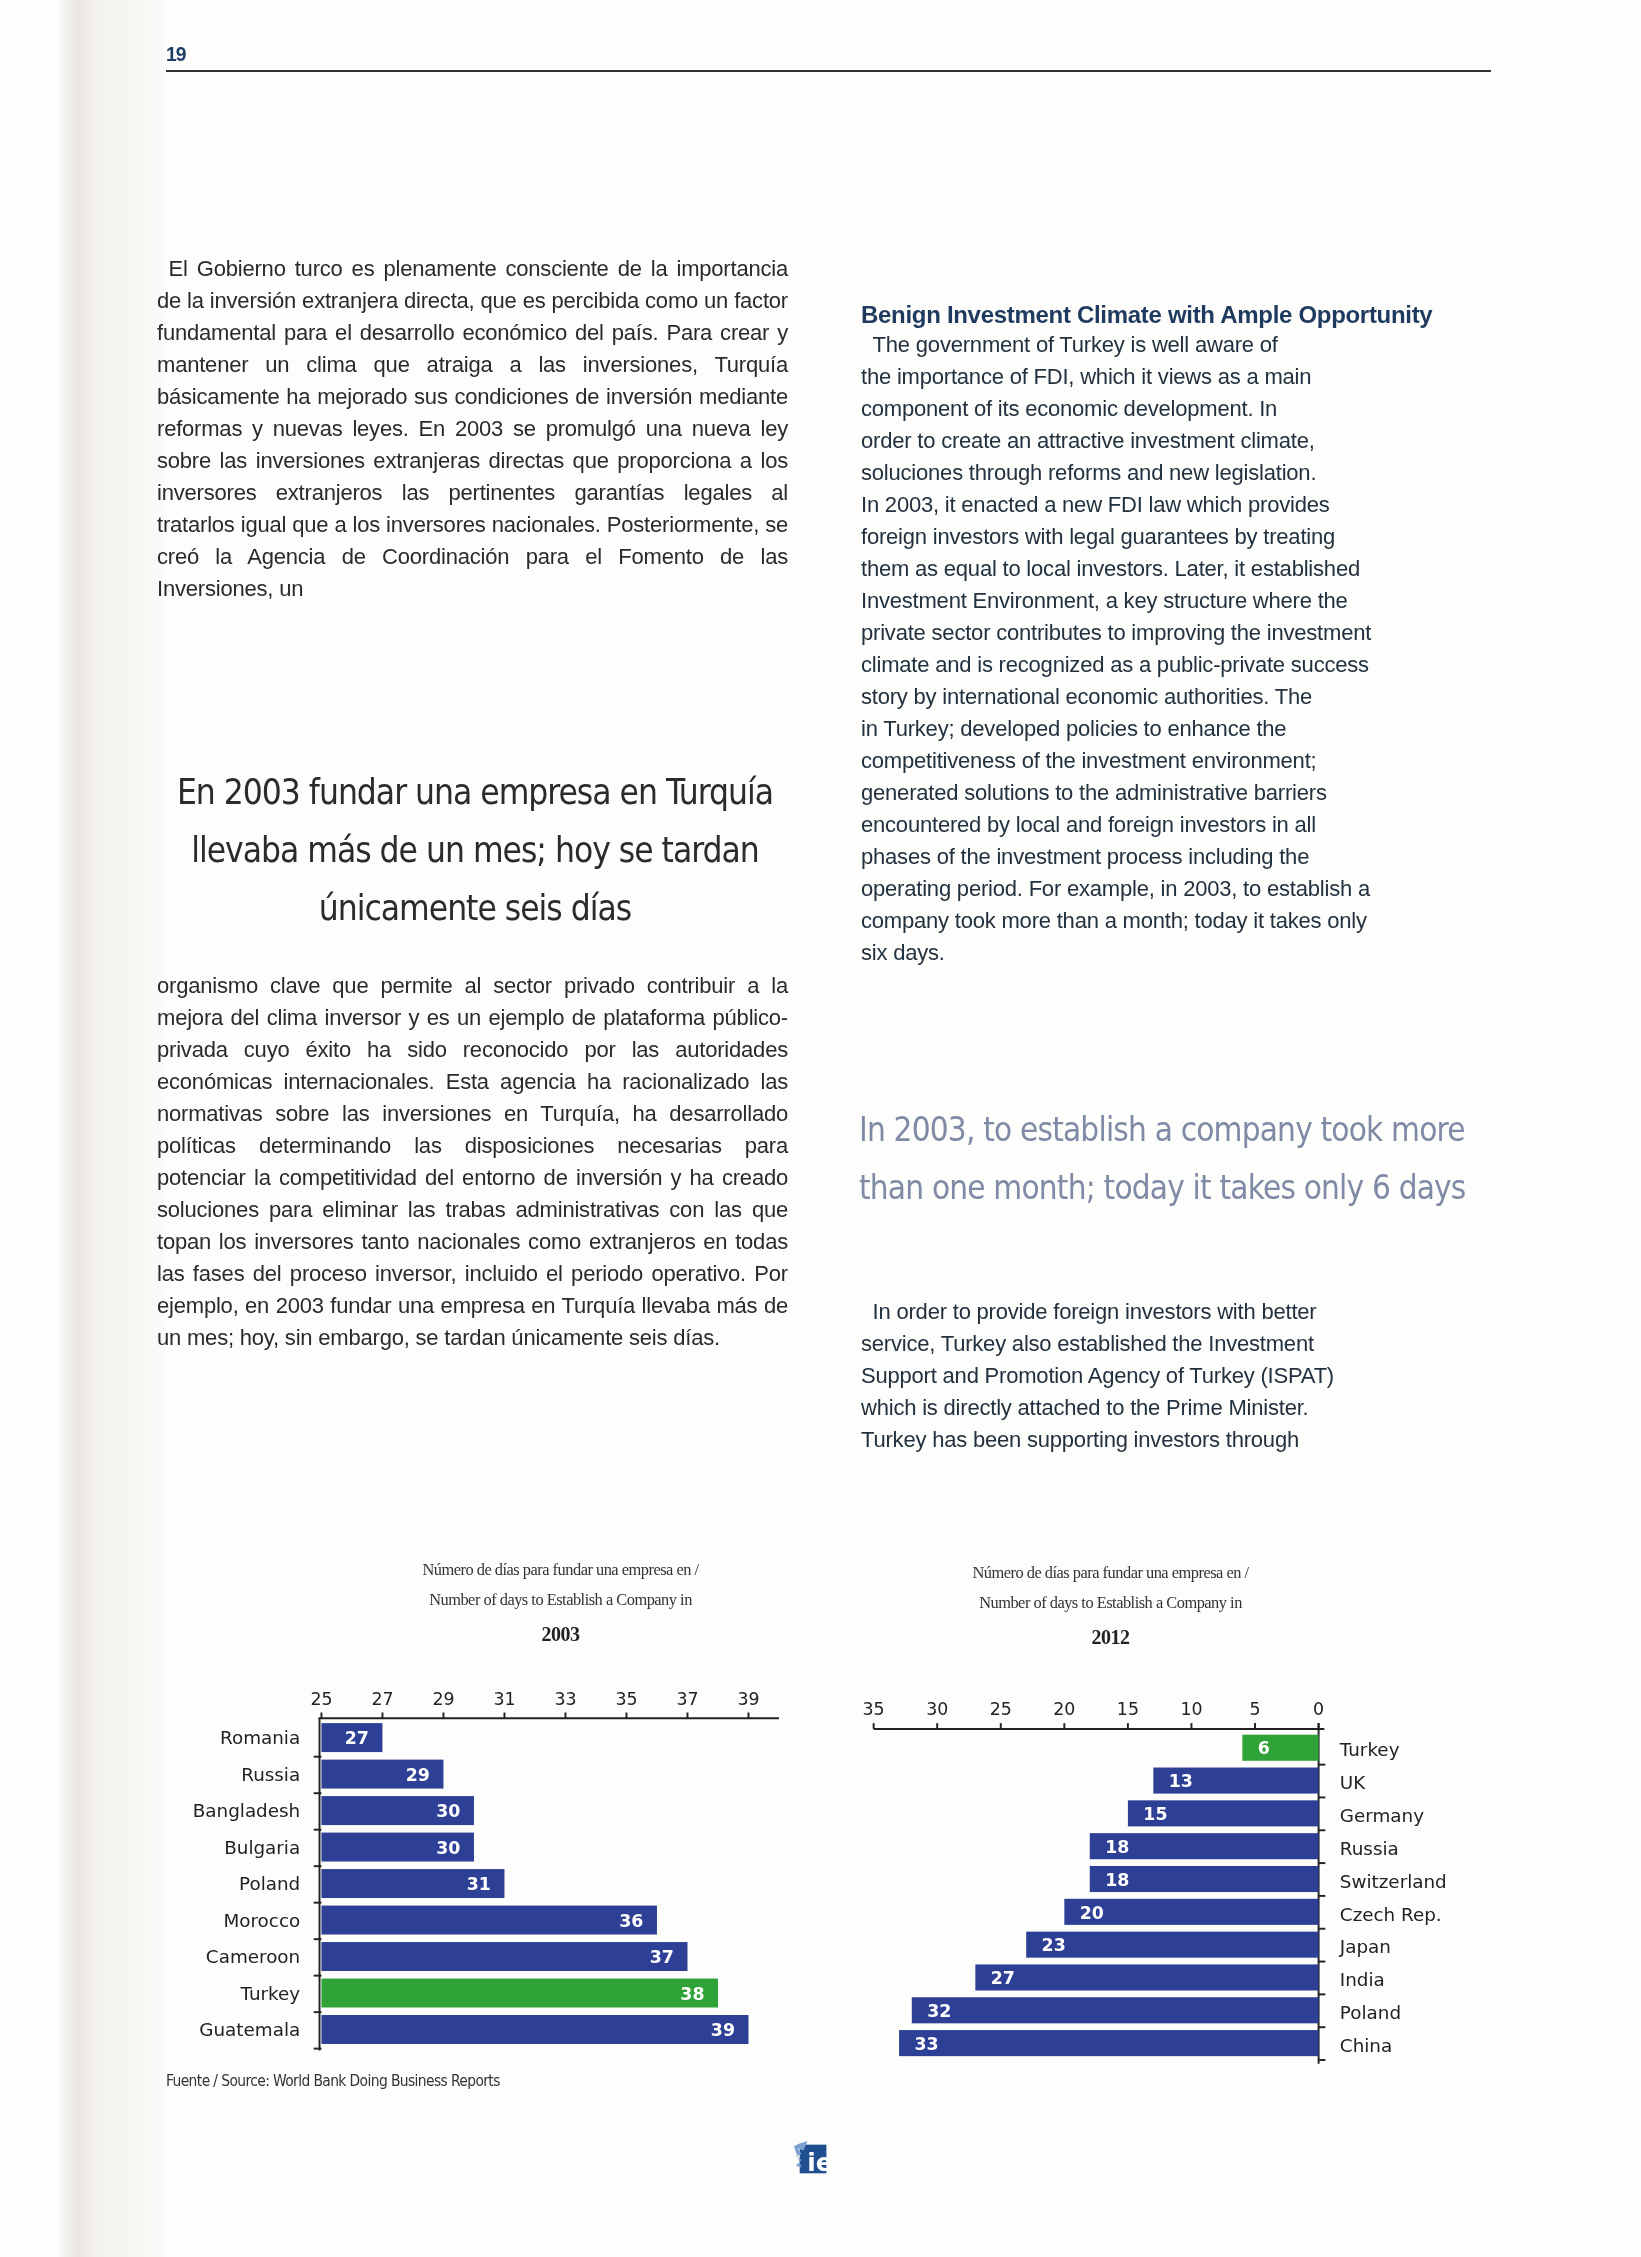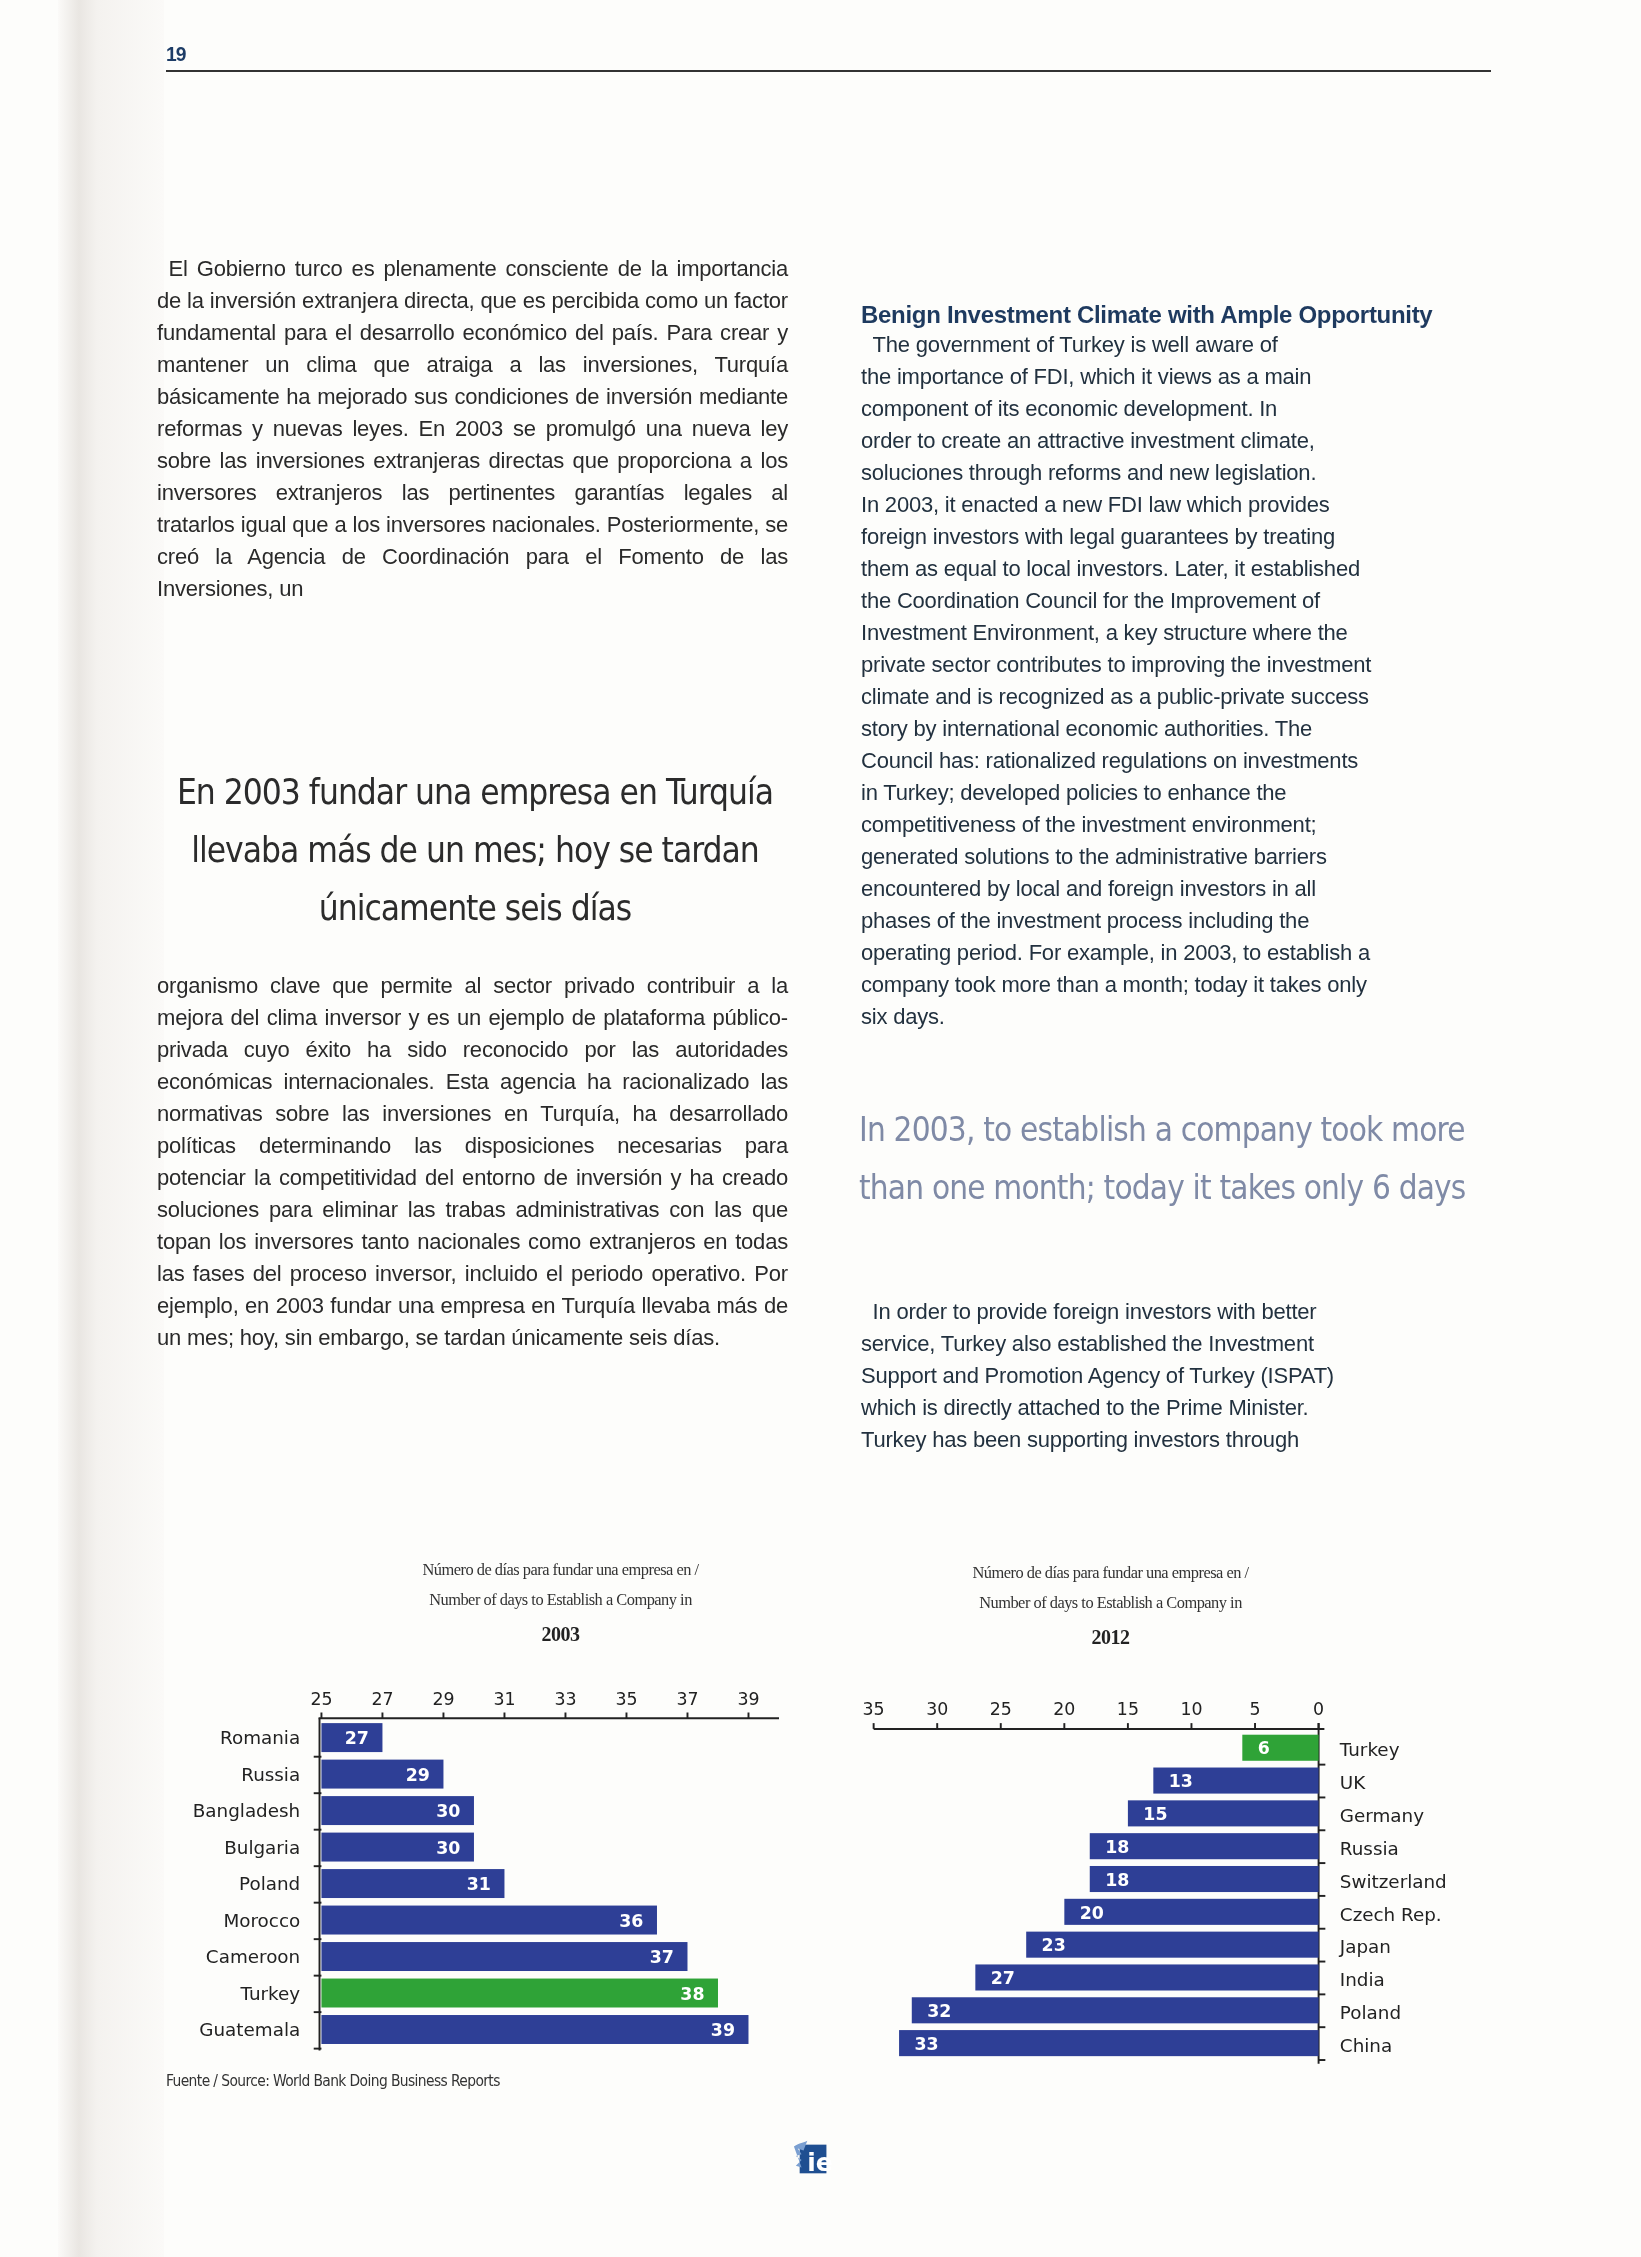--- a/index.html
+++ b/index.html
@@ -86,26 +86,24 @@
   <p class="en-heading">Benign Investment Climate with Ample Opportunity</p>
   <div class="en-body" id="en-p1">
       <div class="first">The government of Turkey is well aware of</div>
       <div>the importance of FDI, which it views as a main</div>
       <div>component of its economic development. In</div>
       <div>order to create an attractive investment climate,</div>
       <div>soluciones through reforms and new legislation.</div>
       <div>In 2003, it enacted a new FDI law which provides</div>
       <div>foreign investors with legal guarantees by treating</div>
       <div>them as equal to local investors. Later, it established</div>
-      <div>the Coordination Council for the Improvement of</div>
       <div>Investment Environment, a key structure where the</div>
       <div>private sector contributes to improving the investment</div>
       <div>climate and is recognized as a public-private success</div>
       <div>story by international economic authorities. The</div>
-      <div>Council has: rationalized regulations on investments</div>
       <div>in Turkey; developed policies to enhance the</div>
       <div>competitiveness of the investment environment;</div>
       <div>generated solutions to the administrative barriers</div>
       <div>encountered by local and foreign investors in all</div>
       <div>phases of the investment process including the</div>
       <div>operating period. For example, in 2003, to establish a</div>
       <div>company took more than a month; today it takes only</div>
       <div>six days.</div>
     </div>
 </div>

